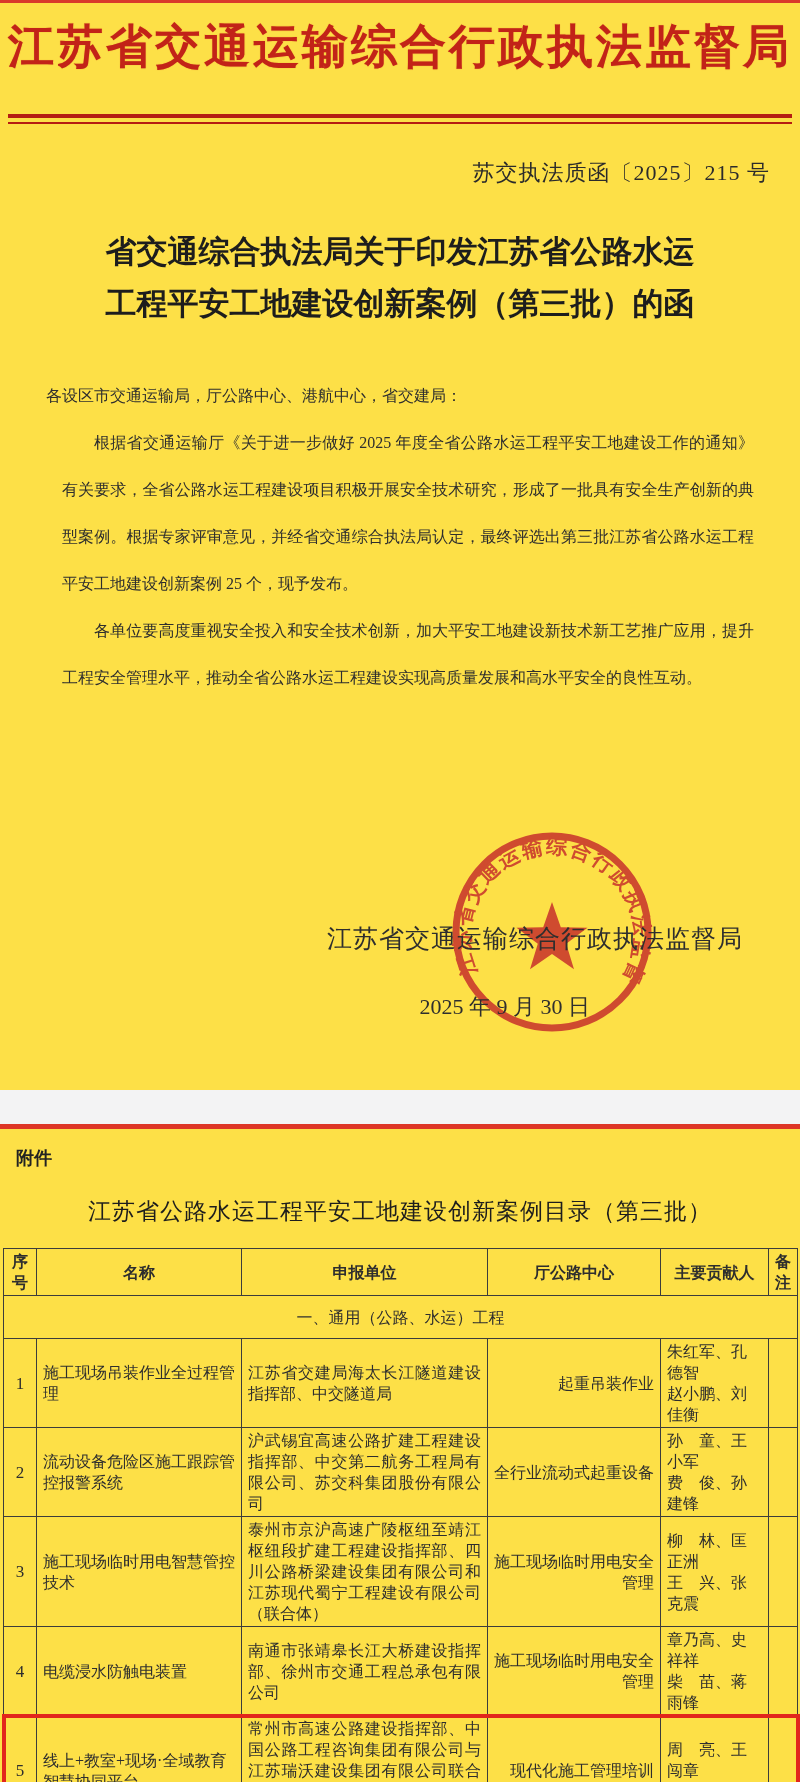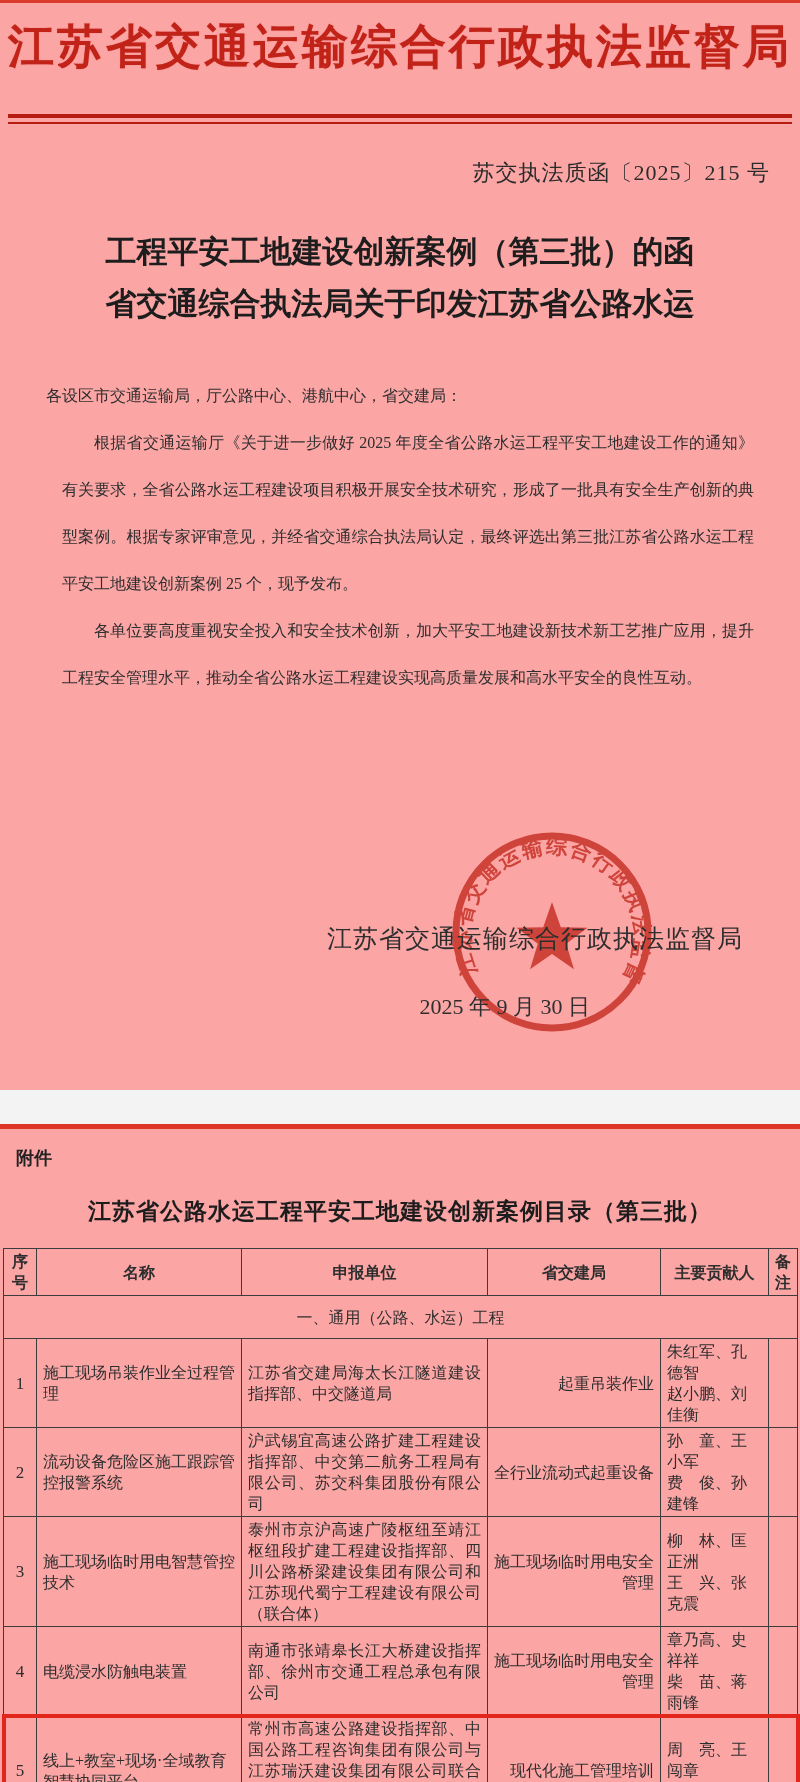--- a/index.html
+++ b/index.html
@@ -1,18 +1,18 @@
 <!DOCTYPE html>
 <html><head>
 <meta charset="utf-8">
 <style>
   html,body{margin:0;padding:0;background:#ffffff;}
   .page{
     position:relative;width:800px;height:1782px;overflow:hidden;
-    background:#fca5a5;
+    background:#fde047;
     font-family:"Liberation Serif","DejaVu Serif",serif;
     color:#2b2b2b;
   }
   
   .top-line{position:absolute;top:0;left:0;right:0;height:3px;background:#d93a2b;}
   .org-title{
     position:absolute;top:16px;left:0;right:0;text-align:center;
     font-size:46px;font-weight:bold;color:#c22318;letter-spacing:3px;
     text-shadow:0 0 1px rgba(194,35,24,.45);
   }
@@ -42,21 +42,21 @@
     position:absolute;top:992px;left:250px;right:210px;text-align:right;
     font-size:22px;color:#2e2e2e;
   }
   
   .stitch-gray{position:absolute;top:1090px;left:0;right:0;height:34px;background:#f3f3f4;}
   .stitch-red{position:absolute;top:1124px;left:0;right:0;height:5px;background:#dd3526;}
   
   .attach-label{position:absolute;top:1146px;left:16px;font-size:18px;font-weight:bold;color:#222;}
   .attach-title{
     position:absolute;top:1196px;left:0;right:0;text-align:center;
-    font-size:23px;font-weight:bold;color:#1d1d1d;letter-spacing:1px;
+    font-size:23px;font-weight:normal;color:#1d1d1d;letter-spacing:1px;
   }
   table.catalog{
     position:absolute;top:1248px;left:3px;width:794px;
     border-collapse:collapse;table-layout:fixed;
     font-size:16px;color:#2e2e2e;
   }
   table.catalog td,table.catalog th{
     border:1px solid #3c3c3c;padding:2px 6px;vertical-align:middle;
     line-height:21px;overflow:hidden;font-weight:normal;
   }
@@ -79,22 +79,22 @@
 
   <div class="top-line"></div>
 
   <div class="org-title">江苏省交通运输综合行政执法监督局</div>
 
   <div class="double-rule"></div>
 
   <div class="doc-number">苏交执法质函〔2025〕215 号</div>
 
   <div class="doc-title">
+    <div>省交通综合执法局关于印发江苏省公路水运</div>
     <div>工程平安工地建设创新案例（第三批）的函</div>
-    <div>省交通综合执法局关于印发江苏省公路水运</div>
   </div>
 
   <div class="letter-body">
     <p>各设区市交通运输局，厅公路中心、港航中心，省交建局：</p>
     <p class="indent">根据省交通运输厅《关于进一步做好 2025 年度全省公路水运工程平安工地建设工作的通知》有关要求，全省公路水运工程建设项目积极开展安全技术研究，形成了一批具有安全生产创新的典型案例。根据专家评审意见，并经省交通综合执法局认定，最终评选出第三批江苏省公路水运工程平安工地建设创新案例 25 个，现予发布。</p>
     <p class="indent">各单位要高度重视安全投入和安全技术创新，加大平安工地建设新技术新工艺推广应用，提升工程安全管理水平，推动全省公路水运工程建设实现高质量发展和高水平安全的良性互动。</p>
   </div>
 
   <svg class="seal" viewBox="0 0 208 208">
     <circle cx="104" cy="104" r="96" fill="none" stroke="#c9372c" stroke-width="7"></circle>
@@ -123,21 +123,21 @@
         <col style="width:246px">
       <col style="width:173px">
         <col style="width:108px">
         <col style="width:29px">
     </colgroup>
     <tbody>
       <tr class="head">
         <th>序号</th>
         <th>名称</th>
         <th>申报单位</th>
-        <th>省交建局</th>
+        <th>厅公路中心</th>
         <th>主要贡献人</th>
         <th>备注</th>
       </tr>
       <tr>
         <td class="section-row" colspan="6">一、通用（公路、水运）工程</td>
       </tr>
 
       <tr class="r1">
       <td class="c-no">1</td>
       <td class="c-name">施工现场吊装作业全过程管理</td>

